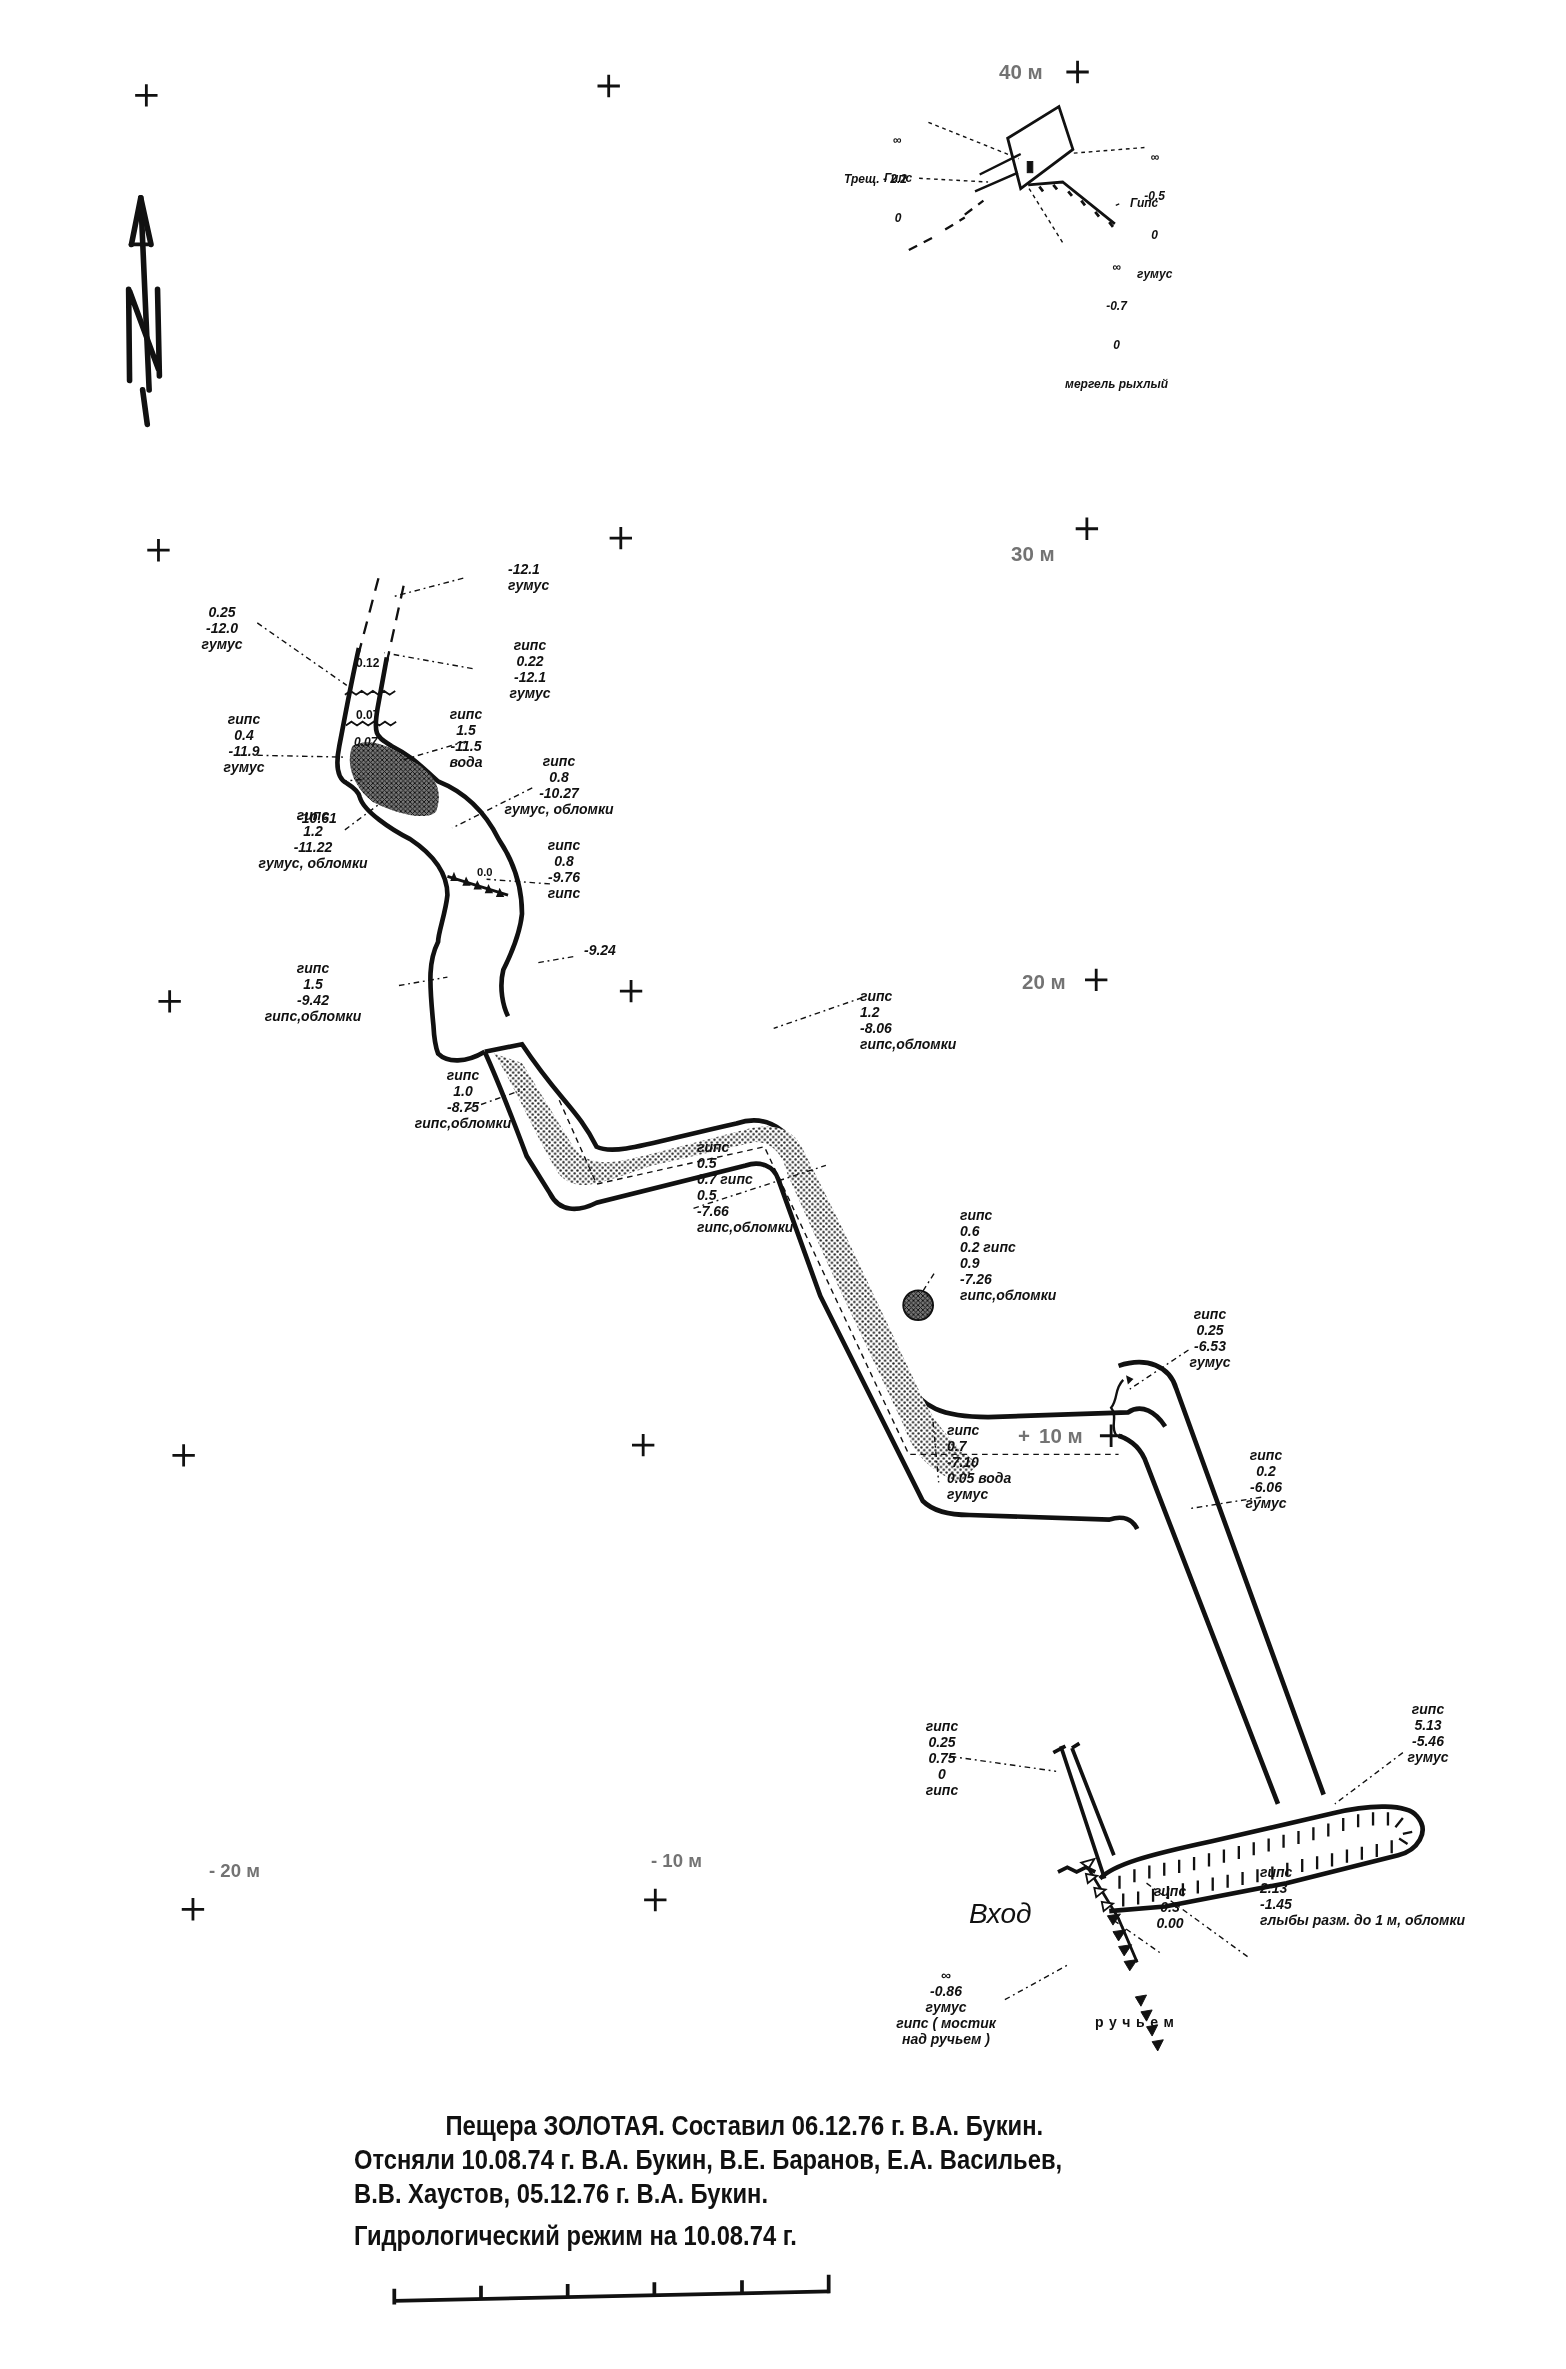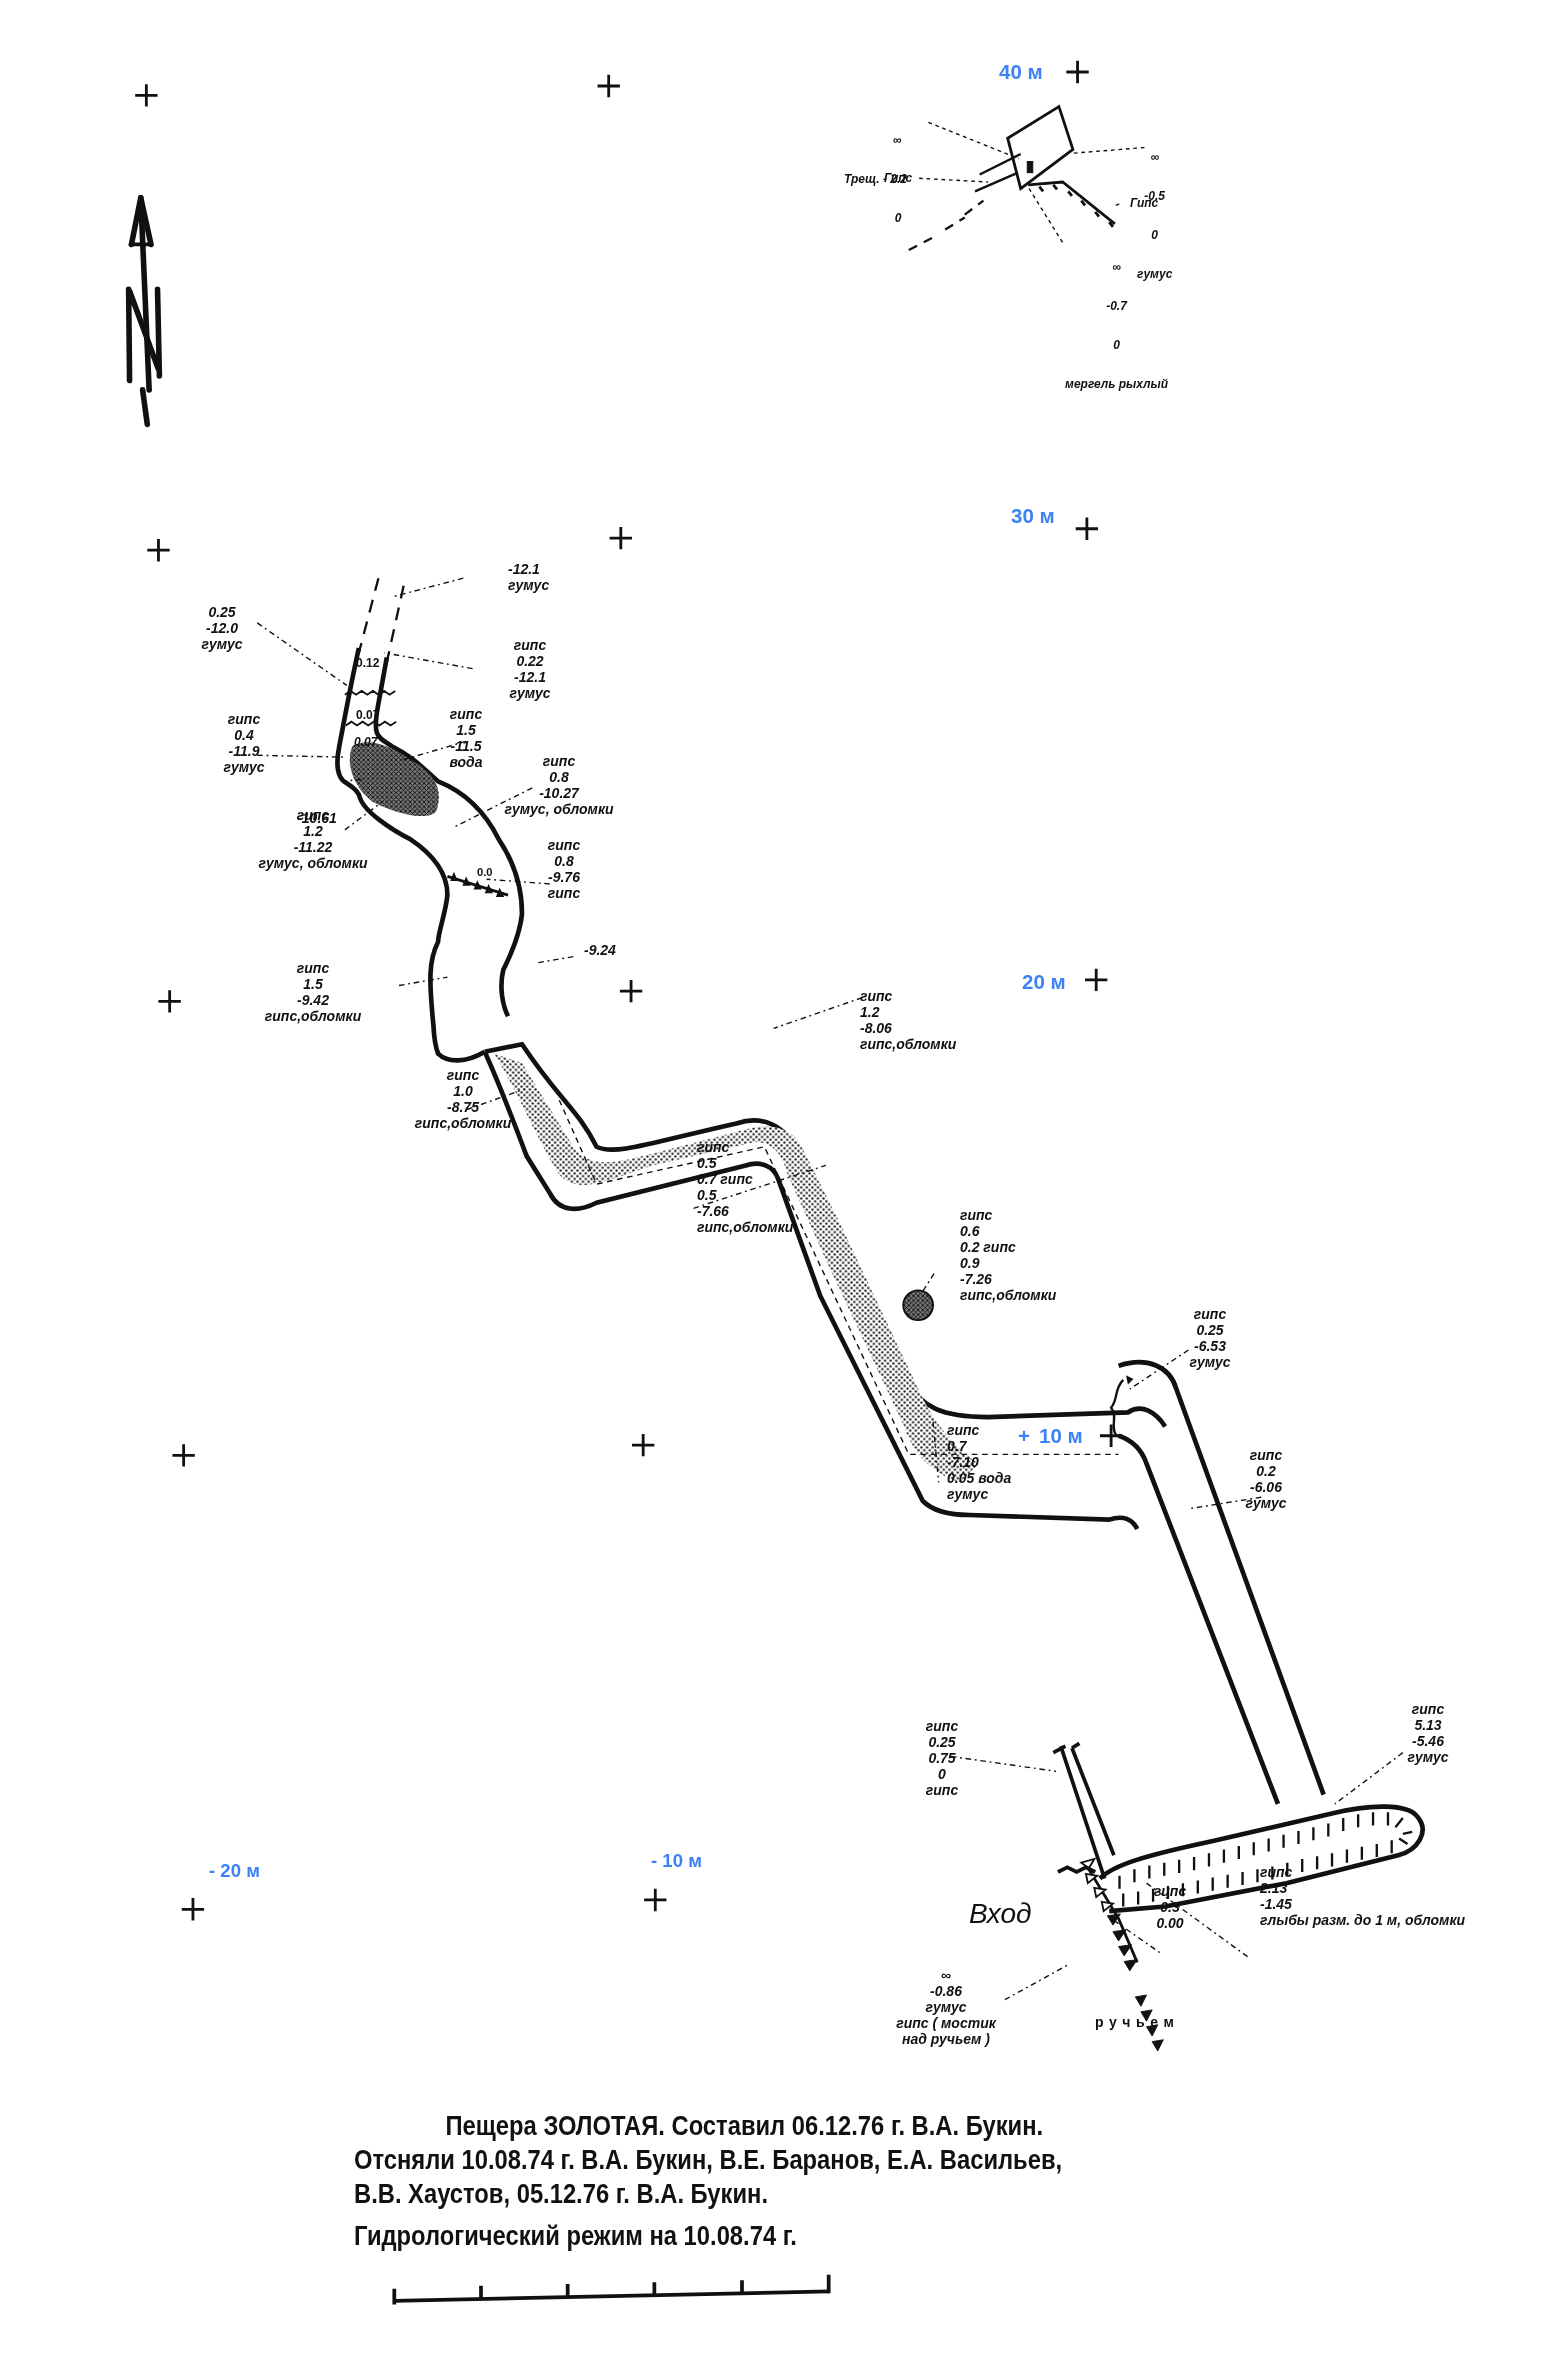--- a/index.html
+++ b/index.html
@@ -1,20 +1,20 @@
 <!DOCTYPE html>
 <html style="font-size:15px"><head>
 <meta charset="utf-8">
 <style>
   html,body{margin:0;padding:0;background:#fff;}
   body{width:1566px;height:2370px;position:relative;overflow:hidden;font-family:"Liberation Sans",sans-serif;color:#111;}
   svg.map{position:absolute;left:0;top:0;width:1566px;height:2370px;}
   .lbl{position:absolute;font-family:"Liberation Sans",sans-serif;font-style:italic;font-weight:bold;font-size:14px;line-height:16px;color:#111;white-space:pre;text-align:center;}
   .lbl span{display:block;}
-  .grid-lbl{position:absolute;font-family:"Liberation Sans",sans-serif;font-weight:bold;font-size:20.5px;color:#3b82f6;white-space:nowrap;}
+  .grid-lbl{position:absolute;font-family:"Liberation Sans",sans-serif;font-weight:bold;font-size:20.5px;color:#737373;white-space:nowrap;}
   .caption{position:absolute;left:354px;top:2109px;width:1119px;font-family:"Liberation Sans",sans-serif;font-weight:bold;font-size:27px;line-height:34px;color:#111;transform:scaleX(0.88);transform-origin:left top;}
   .caption .l1{padding-left:104px;}
   .caption .l4{margin-top:7.5px;}
   .entrance{position:absolute;font-family:"Liberation Sans",sans-serif;font-style:italic;font-size:28px;color:#111;}
   .scree{position:absolute;font-family:"Liberation Sans",sans-serif;font-weight:bold;font-size:14px;letter-spacing:5.6px;color:#111;}
 </style>
 </head>
 <body>
 
 <svg class="map" viewBox="0 0 1680 2542" xmlns="http://www.w3.org/2000/svg">
@@ -131,21 +131,21 @@
     <path d="M1078 2145L1145 2108"></path>
   </g>
 
   <g fill="none" stroke="#111" stroke-width="4">
     <path d="M423 2468L890 2458"></path>
     <path d="M423 2455L423 2472M516 2452L516 2466M609 2450L609 2464M702 2448L702 2462M796 2446L796 2460M889 2440L889 2460"></path>
   </g>
 </svg>
 
 <div class="grid-lbl" style="left:999px;top:60px;">40 м</div>
-<div class="grid-lbl" style="left:1011px;top:504px;text-align:right;">30 м</div>
+<div class="grid-lbl" style="left:1011px;top:542px;text-align:right;">30 м</div>
 <div class="grid-lbl" style="left:1022px;top:970px;">20 м</div>
 <div class="grid-lbl" style="left:1018px;top:1424px;">+</div>
 <div class="grid-lbl" style="left:1039px;top:1424px;">10 м</div>
 <div class="grid-lbl" style="left:168px;top:1860px;font-size:18.6px;margin-left:41px;">- 20 м</div>
 <div class="grid-lbl" style="left:651px;top:1850px;font-size:18.6px;">- 10 м</div>
 
 <div class="lbl" style="left:844px;top:108px;font-size:12px;line-height:13px;text-align:right;">
   <span style="padding-right:5.6px;">∞</span>
   <span>Трещ. - 2.2</span>
   <span style="padding-right:5.6px;">0</span>

